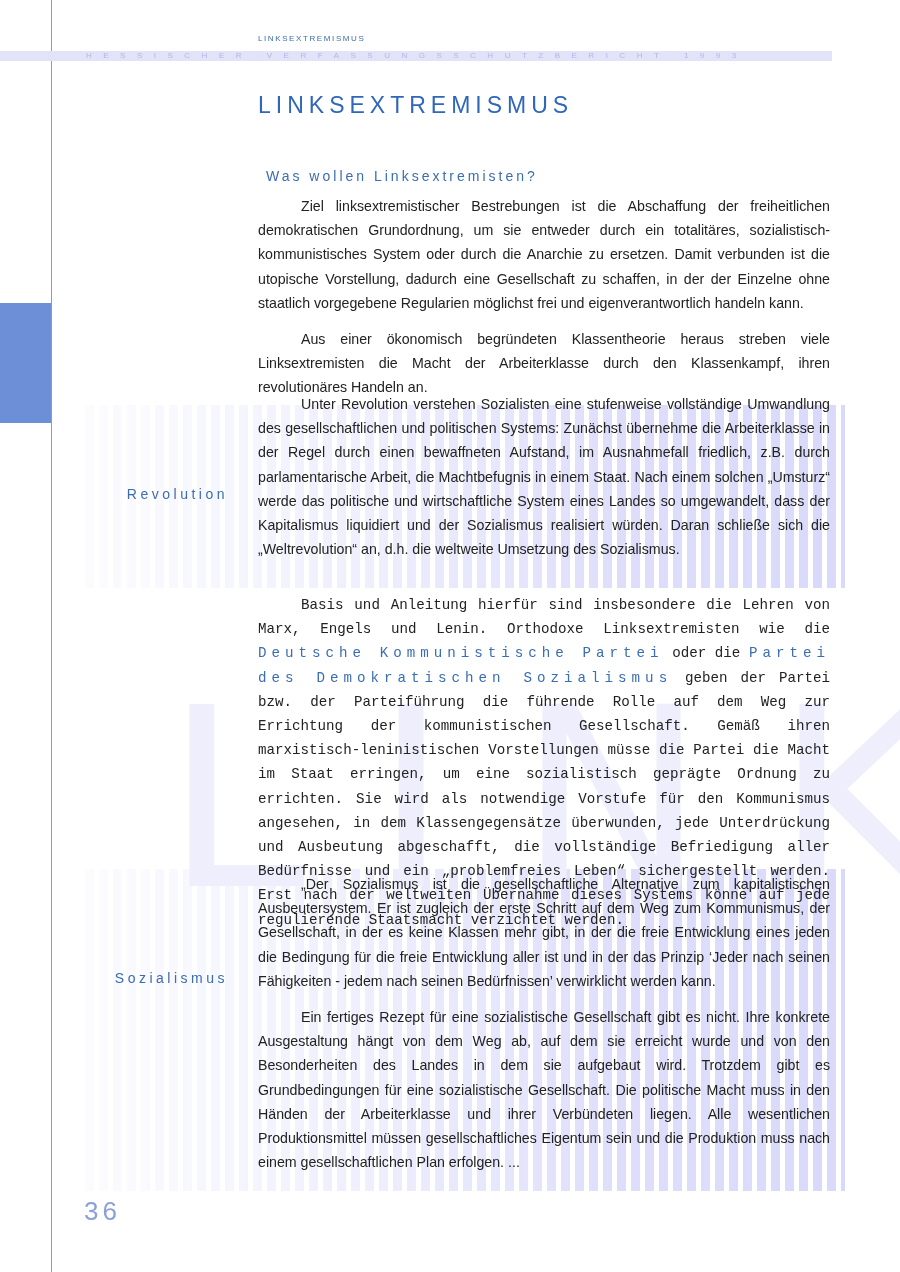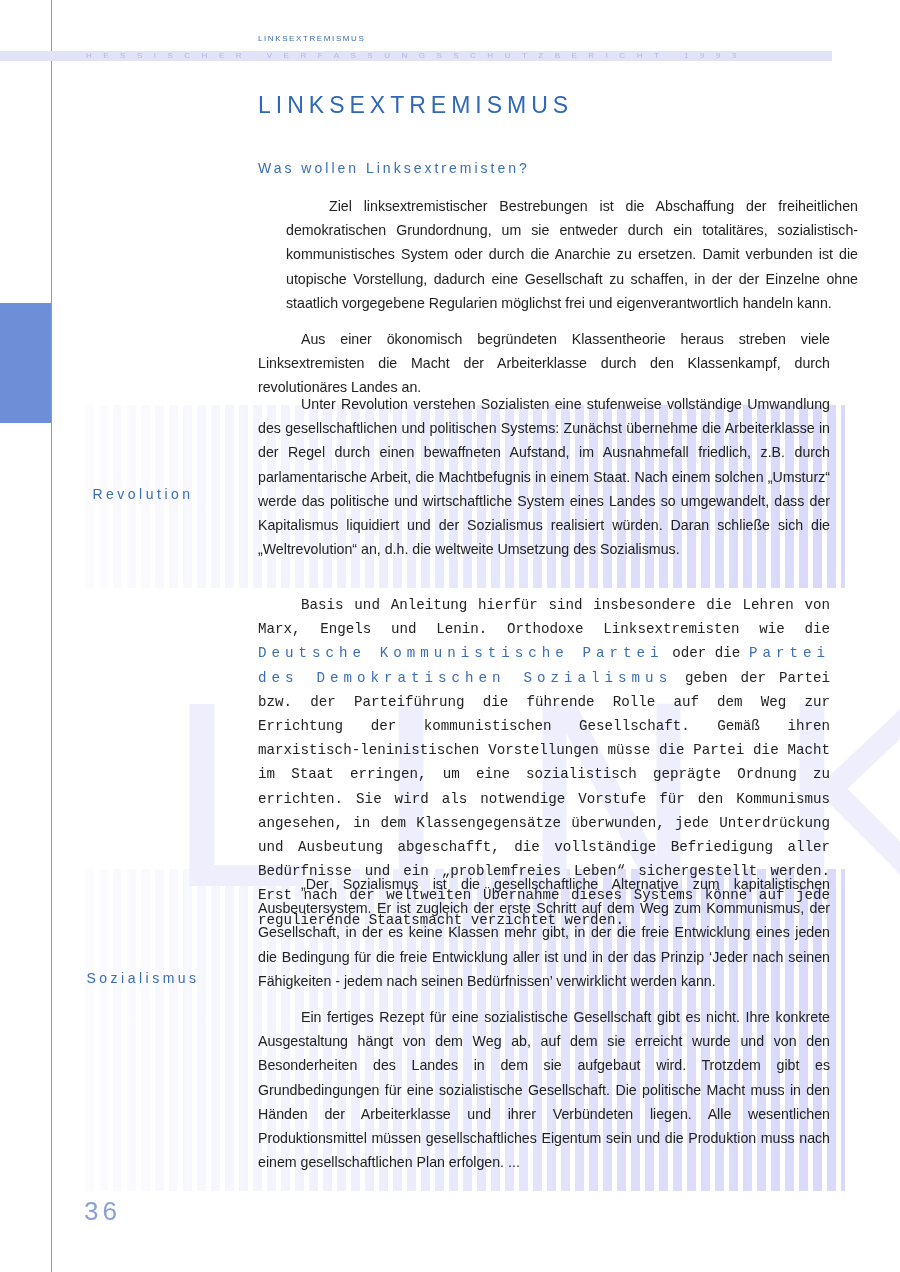--- a/index.html
+++ b/index.html
@@ -10,43 +10,43 @@
     .side-tab { position: absolute; left: 0; top: 303px; width: 51px; height: 120px; background: #6d8fd8; }
 
     .running-head { position: absolute; left: 258px; top: 34px; font-size: 8px; letter-spacing: 1.6px; color: #3b6cb0; }
     .header-band { position: absolute; left: 0; top: 51px; width: 832px; height: 10px; background: #e2e2f8; }
     .header-band-text { position: absolute; left: 86px; top: 51px; font-size: 8px; line-height: 10px;
                         color: #b0b8e4; letter-spacing: 11.5px; white-space: nowrap; }
 
     .page-title { position: absolute; left: 258px; top: 92px; font-size: 23px; letter-spacing: 5px;
                   color: #2f68b8; font-weight: normal; margin: 0; }
     .section-heading { position: absolute; left: 258px; top: 160px; font-size: 14px; letter-spacing: 3px;
-                       color: #3a6db2; font-weight: normal; margin: 0; }
+                       color: #3a6db2; font-weight: normal; margin: 8px; }
 
     
     .stripes { position: absolute; }
     .stripes .fade { position: absolute; inset: 0;
       background: repeating-linear-gradient(90deg, rgba(210,210,250,0.85) 0 9px, rgba(255,255,255,0) 9px 14px);
       -webkit-mask-image: linear-gradient(90deg, rgba(0,0,0,0.08) 0%, rgba(0,0,0,0.35) 30%, rgba(0,0,0,0.85) 70%, #000 100%);
       mask-image: linear-gradient(90deg, rgba(0,0,0,0.08) 0%, rgba(0,0,0,0.35) 30%, rgba(0,0,0,0.85) 70%, #000 100%); }
     .band-revolution { left: 85px; top: 405px; width: 760px; height: 183px; }
     .band-sozialismus { left: 85px; top: 869px; width: 760px; height: 322px; }
 
     .watermark { position: absolute; left: 165px; top: 700px; font-size: 250px; line-height: 200px;
                  letter-spacing: 70px; color: #eeeefc; white-space: nowrap; font-family: "DejaVu Sans", sans-serif;
                  font-weight: normal; }
 
-    .margin-label { position: absolute; font-size: 14px; letter-spacing: 3.5px; color: #3a6db2; text-align: center; width: 170px; }
+    .margin-label { position: absolute; font-size: 14px; letter-spacing: 3.5px; color: #3a6db2; text-align: right; width: 170px; }
     .label-revolution { left: 58px; top: 486px; }
     .label-sozialismus { left: 58px; top: 970px; }
 
     .body-text { position: absolute; left: 258px; width: 572px; font-size: 14.2px; line-height: 24.2px;
                  text-align: justify; color: #222; }
     .body-text p { margin: 0; text-indent: 43px; }
-    .p1 { top: 194px; margin-left: 28px; }
+    .p1 { top: 194px; }
     .p2 { top: 327px; }
     .p3 { top: 392px; }
     .p4 { top: 593px; font-family: Liberation Mono, monospace; }
     .p5 { top: 872px; }
     .p6 { top: 1005px; }
     .party { color: #3a6db2; letter-spacing: 5px; }
 
     .page-number { position: absolute; left: 84px; top: 1196px; font-size: 26px; letter-spacing: 4px; color: #8aa0d6; }
   </style>
 </head>
@@ -71,21 +71,21 @@
 <h1 class="page-title">LINKSEXTREMISMUS</h1>
 <h2 class="section-heading">Was wollen Linksextremisten?</h2>
 
 <div class="margin-label label-revolution">Revolution</div>
 <div class="margin-label label-sozialismus">Sozialismus</div>
 
 <div class="body-text p1">
     <p>Ziel linksextremistischer Bestrebungen ist die Abschaffung der freiheitlichen demokratischen Grundordnung, um sie entweder durch ein totalitäres, sozialistisch-kommunistisches System oder durch die Anarchie zu ersetzen. Damit verbunden ist die utopische Vorstellung, dadurch eine Gesellschaft zu schaffen, in der der Einzelne ohne staatlich vorgegebene Regularien möglichst frei und eigenverantwortlich handeln kann.</p>
   </div>
 <div class="body-text p2">
-    <p>Aus einer ökonomisch begründeten Klassentheorie heraus streben viele Linksextremisten die Macht der Arbeiterklasse durch den Klassenkampf, durch revolutionäres Landes an.</p>
+    <p>Aus einer ökonomisch begründeten Klassentheorie heraus streben viele Linksextremisten die Macht der Arbeiterklasse durch den Klassenkampf, ihren revolutionäres Handeln an.</p>
   </div>
 <div class="body-text p3">
     <p>Unter Revolution verstehen Sozialisten eine stufenweise vollständige Umwandlung des gesellschaftlichen und politischen Systems: Zunächst übernehme die Arbeiterklasse in der Regel durch einen bewaffneten Aufstand, im Ausnahmefall friedlich, z.B. durch parlamentarische Arbeit, die Machtbefugnis in einem Staat. Nach einem solchen „Umsturz“ werde das politische und wirtschaftliche System eines Landes so umgewandelt, dass der Kapitalismus liquidiert und der Sozialismus realisiert würden. Daran schließe sich die „Weltrevolution“ an, d.h. die weltweite Umsetzung des Sozialismus.</p>
   </div>
 <div class="body-text p4">
   <p><span>Basis und Anleitung hierfür sind insbesondere die Lehren von Marx, Engels und Lenin. Orthodoxe Linksextremisten wie die </span><span class="party">Deutsche Kommunistische Partei</span><span> oder die </span><span class="party">Partei des Demokratischen Sozialismus</span><span> geben der Partei bzw. der Parteiführung die führende Rolle auf dem Weg zur Errichtung der kommunistischen Gesellschaft. Gemäß ihren marxistisch-leninistischen Vorstellungen müsse die Partei die Macht im Staat erringen, um eine sozialistisch geprägte Ordnung zu errichten. Sie wird als notwendige Vorstufe für den Kommunismus angesehen, in dem Klassengegensätze überwunden, jede Unterdrückung und Ausbeutung abgeschafft, die vollständige Befriedigung aller Bedürfnisse und ein „problemfreies Leben“ sichergestellt werden. Erst nach der weltweiten Übernahme dieses Systems könne auf jede regulierende Staatsmacht verzichtet werden.</span></p>
 </div>
 <div class="body-text p5">
     <p>„Der Sozialismus ist die gesellschaftliche Alternative zum kapitalistischen Ausbeutersystem. Er ist zugleich der erste Schritt auf dem Weg zum Kommunismus, der Gesellschaft, in der es keine Klassen mehr gibt, in der die freie Entwicklung eines jeden die Bedingung für die freie Entwicklung aller ist und in der das Prinzip ‘Jeder nach seinen Fähigkeiten - jedem nach seinen Bedürfnissen’ verwirklicht werden kann.</p>
   </div>

